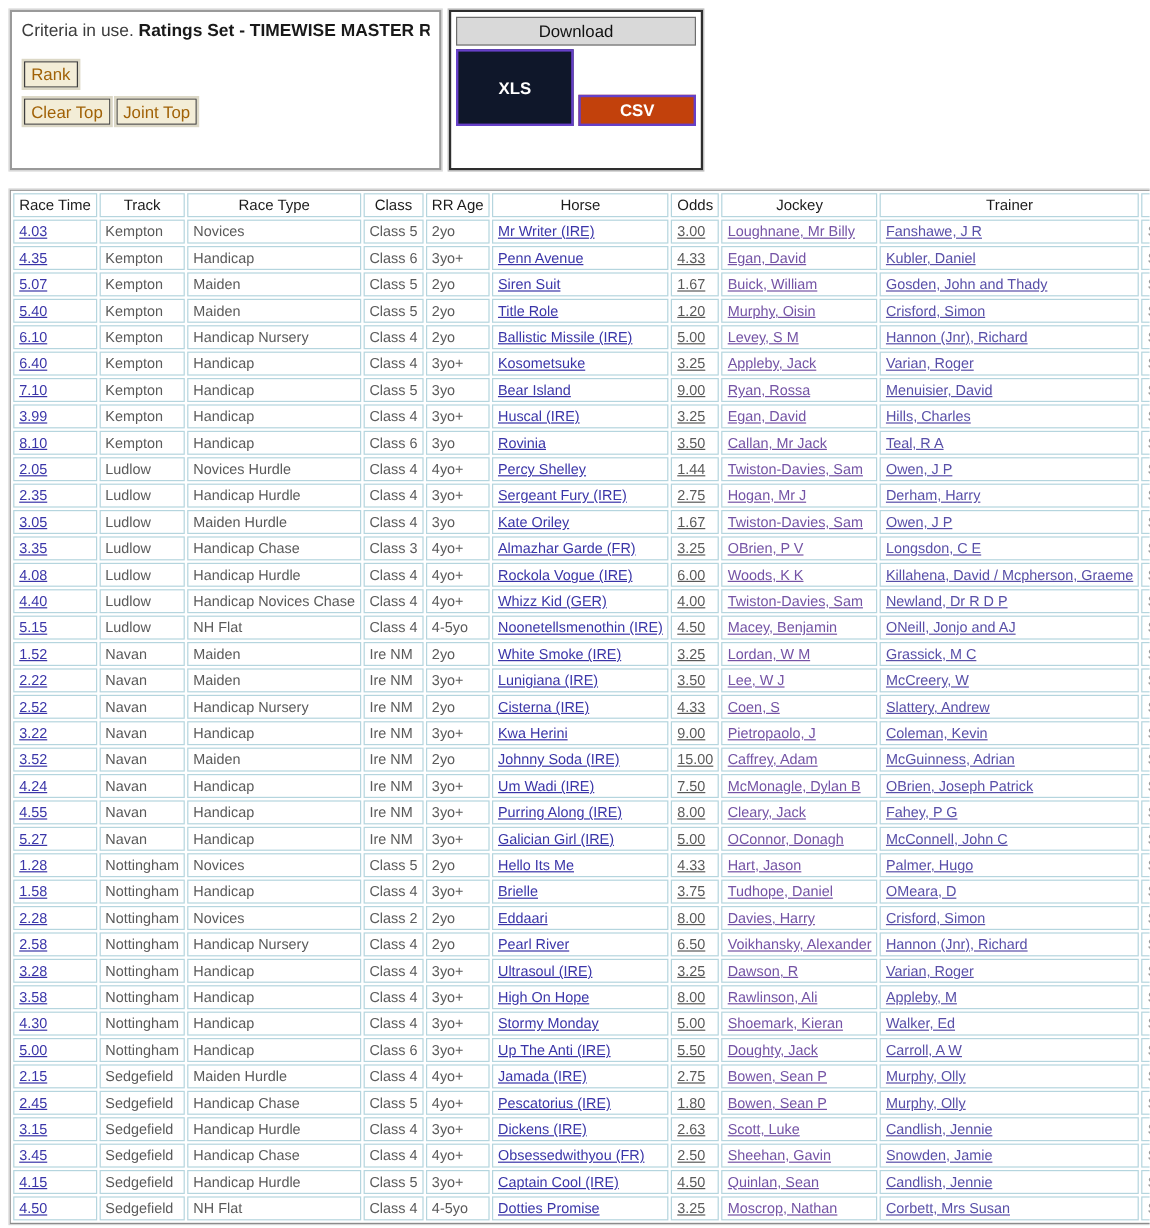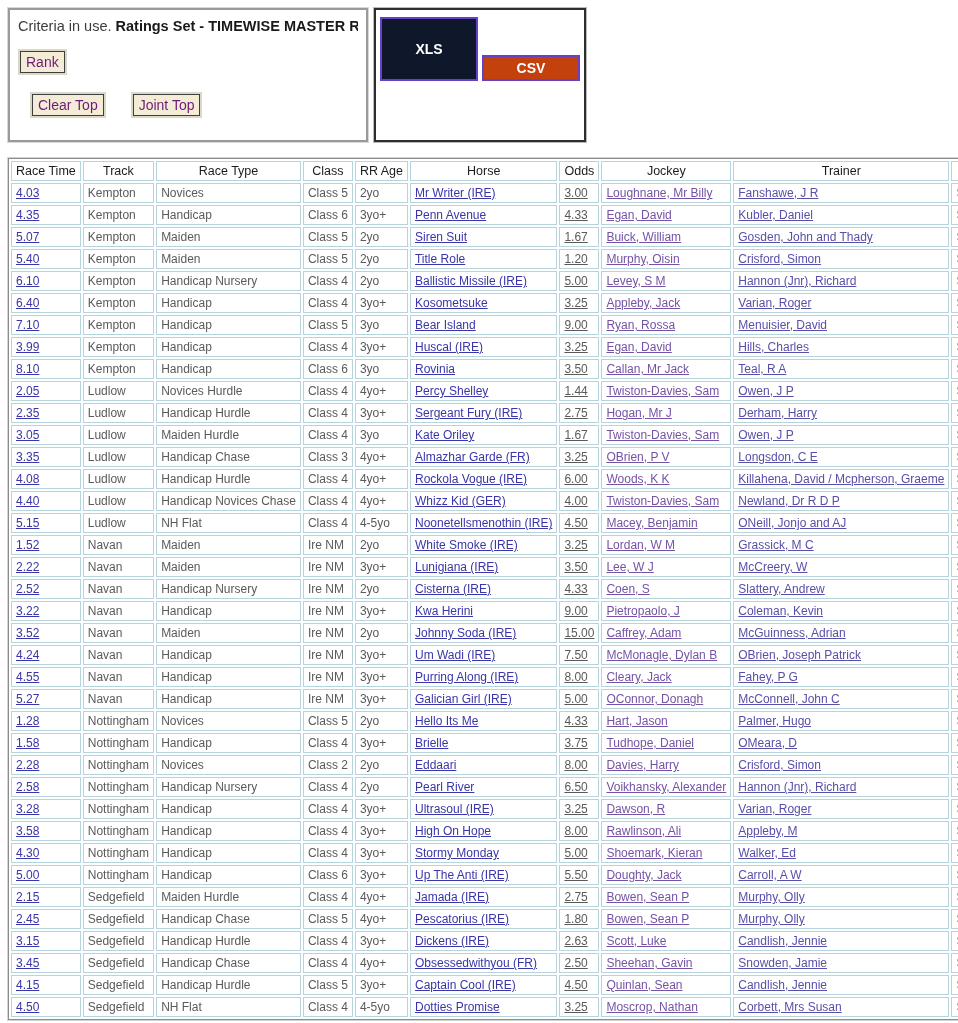--- a/index.html
+++ b/index.html
@@ -31,28 +31,28 @@
     white-space:nowrap;overflow:hidden;
     line-height:1.45;
   }
   .criteria-line b{color:#191919;}
   .btn-beige{
     display:inline-block;
     background:var(--beige);
     border:1px solid #3e3e3e;
     outline:2px solid #dcd8c6;
     font-family:"Liberation Sans",sans-serif;
-    font-size:14px;color:#701a75;
+    font-size:14px;color:#a16207;
     padding:2px 5px;
     margin:2px 0 0 2px;
     cursor:pointer;
   }
   .rank-row{margin-top:12px;}
   .cleartop-row{margin-top:9px;display:flex;gap:5px;margin-left:2px;}
-  .cleartop-row .btn-beige{margin:12px;text-align:center;}
+  .cleartop-row .btn-beige{margin:0;text-align:center;}
 
   .download-box{
     width:212px;height:134px;
     border:2px solid #2e2e2e;
     outline:1px solid #bbb;
     padding:4px;
     background:#fff;
   }
   .download-title{
     display:block;width:100%;
@@ -115,20 +115,21 @@
     <div class="rank-row">
       <button class="btn-beige">Rank</button>
     </div>
     <div class="cleartop-row">
       <button class="btn-beige">Clear Top</button>
       <button class="btn-beige">Joint Top</button>
     </div>
   </div>
 
   <div class="download-box">
+    <button class="download-title">Download</button>
     <div class="dl-buttons">
       <button class="dl-btn dl-xls">XLS</button>
       <button class="dl-btn dl-csv">CSV</button>
     </div>
   </div>
 </div>
 
 <table class="races">
   <colgroup>
     <col style="width:68px">

